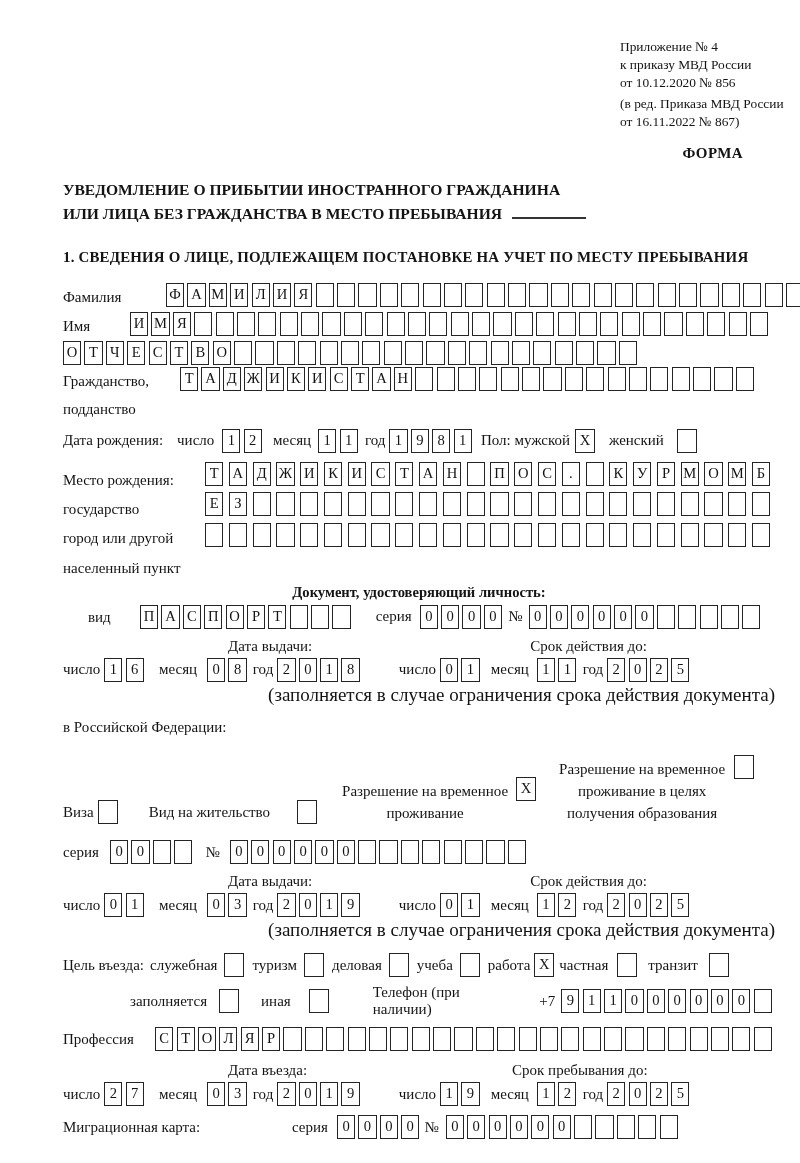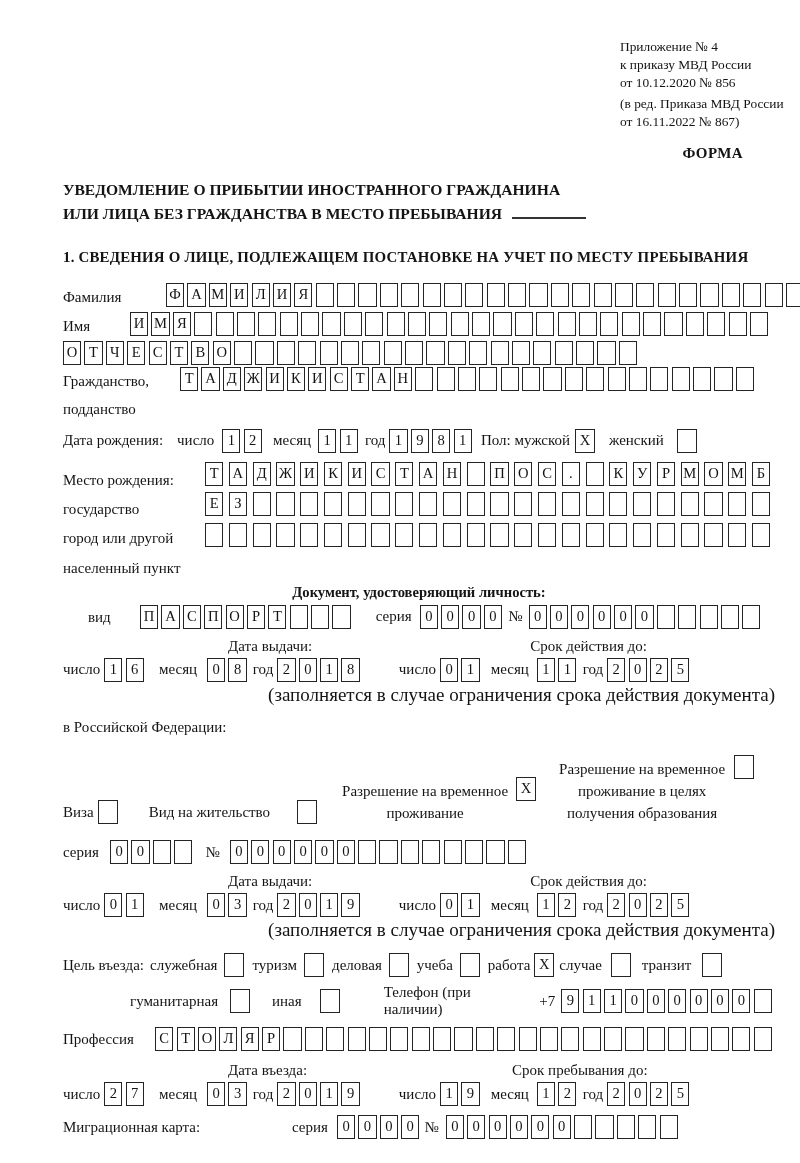--- a/index.html
+++ b/index.html
@@ -513,28 +513,28 @@
     <span style="margin-left:6px;">служебная</span>
     <span class="cb"></span>
     <span style="margin-left:8px;">туризм</span>
     <span class="cb"></span>
     <span style="margin-left:8px;">деловая</span>
     <span class="cb"></span>
     <span style="margin-left:8px;">учеба</span>
     <span class="cb"></span>
     <span style="margin-left:8px;">работа</span>
     <span class="cb" style="margin-left:4px;">X</span>
-    <span style="margin-left:5px;">случае</span>
+    <span style="margin-left:5px;">частная</span>
     <span class="cb" style="margin-left:9px;"></span>
     <span style="margin-left:11px;">транзит</span>
     <span class="cb" style="margin-left:11px;"></span>
   </div>
 
   <div class="p2">
-    <span>гуманитарная</span>
+    <span>заполняется</span>
     <span class="cb" style="margin-left:12px;"></span>
     <span style="margin-left:22px;">иная</span>
     <span class="cb" style="margin-left:18px;"></span>
     <span style="margin-left:44px;">Телефон (при наличии)</span>
     <span style="margin-left:40px;">+7</span>
     <span class="cells" style="margin-left:6px;">
         <span class="cell">9</span>
         <span class="cell">1</span>
         <span class="cell">1</span>
         <span class="cell">0</span>

